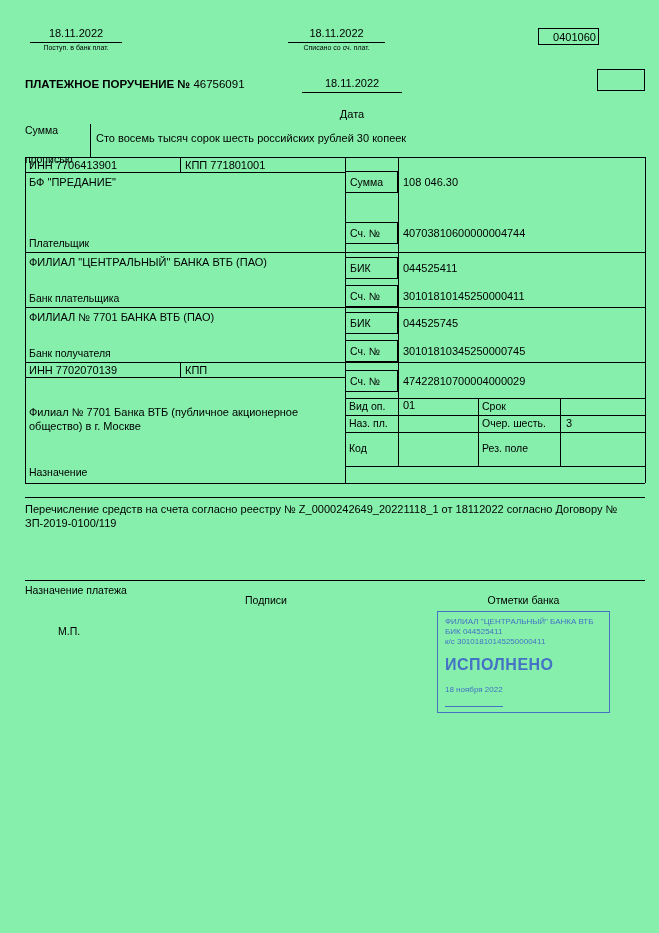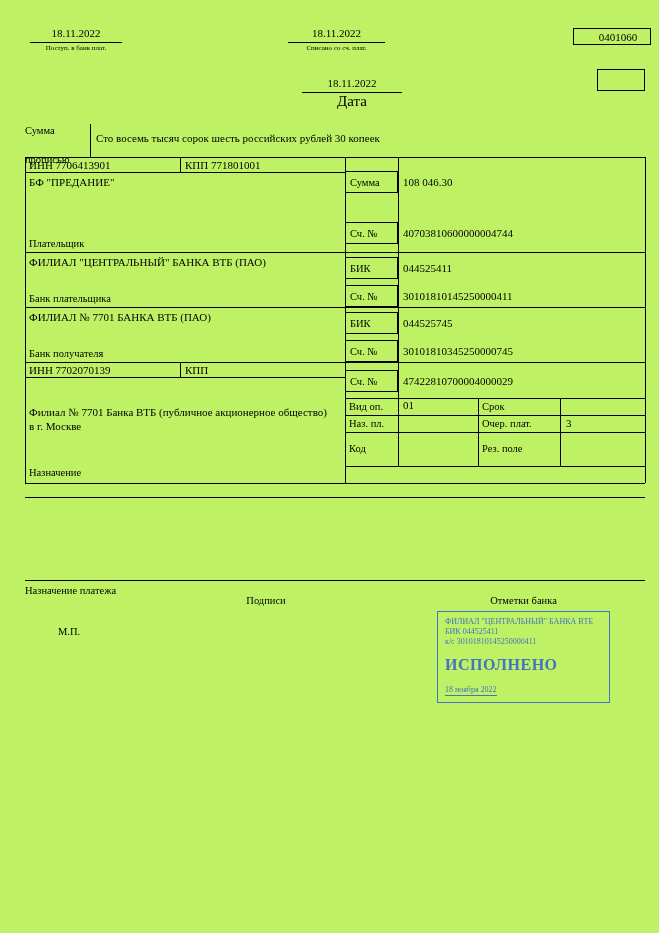--- a/index.html
+++ b/index.html
@@ -1,22 +1,22 @@
 <!DOCTYPE html>
 <html style="--stamp-blue: #4472c4; --ink: #000000;"><head>
 <meta charset="utf-8">
 <style>
   * { box-sizing: border-box; }
   html,body { margin:0; padding:0; background:#ffffff; }
   .page {
     position: relative;
     width: 659px;
     height: 933px;
-    background: #bef264;
-    font-family: Liberation Serif, serif;
+    background: #86efac;
+    font-family: Liberation Sans, sans-serif;
     font-size: 11px;
     color: #000;
     overflow: hidden;
   }
   .txt  { position:absolute; white-space:nowrap; line-height:13px; }
   .wrap { position:absolute; line-height:13.5px; }
   .s10  { font-size:10.5px; }
   .bold { font-weight:bold; }
   .hline { position:absolute; height:1px; background:#000; }
   .vline { position:absolute; width:1px;  background:#000; }
@@ -26,51 +26,55 @@
     font-size:10.5px; width:53px; height:22px; left:345px;
   }
   .box {
     position:absolute; border:1px solid #000;
     display:flex; align-items:center; justify-content:center;
   }
   .datecol { position:absolute; text-align:center; }
   .date-val { font-size:11px; line-height:13px; }
   .date-line { border-top:1px solid #000; margin-top:2px; }
   .date-sub  { font-size:7px;    margin-top:1px; line-height:8px; }
-  .date-sub2 { font-size:15px; margin-top:2px; line-height:12px; }
+  .date-sub2 { font-size:11px; margin-top:15px; line-height:12px; }
   .titleline { position:absolute; white-space:nowrap; font-size:11.5px; }
   .txtc { position:absolute; text-align:center; font-size:10.5px; line-height:13px; }
   .stamp {
     position:absolute; left:437px; top:611px; width:173px; min-height:92px;
     border:1.5px solid var(--stamp-blue, #4472c4);
     color: var(--stamp-blue, #4472c4);
     padding:5px 7px;
   }
   .stamp .sline  { font-size:8px; line-height:10px; }
   .stamp .status { font-size:16px; font-weight:bold; letter-spacing:0.5px; margin-top:9px; }
   .stamp .sdate  { font-size:8px; margin-top:11px; display:inline-block;
-                   border-bottom:1px solid var(--stamp-blue, #4472c4); padding-bottom:1px; }
+                   border-bottom:1px solid var(--stamp-blue, #4472c4); padding-bottom:12px; }
 </style>
 </head>
 <body>
 
 <div class="page">
 
   <div class="datecol" style="left:30px; top:27px; width:92px;">
     <div class="date-val">18.11.2022</div>
     <div class="date-line"></div>
     <div class="date-sub">Поступ. в банк плат.</div>
   </div>
   <div class="datecol" style="left:288px; top:27px; width:97px;">
     <div class="date-val">18.11.2022</div>
     <div class="date-line"></div>
     <div class="date-sub">Списано со сч. плат.</div>
   </div>
-  <div class="box" style="left:573px; top:28px; width:78px; height:17px;padding-left:12px;">0401060</div>
+  <div class="box" style="left:538px; top:28px; width:61px; height:17px;padding-left:12px;">0401060</div>
 
+  <div class="titleline" style="left:25px; top:78px;">
+    <span class="bold">ПЛАТЕЖНОЕ ПОРУЧЕНИЕ №</span>
+    <span>46756091</span>
+  </div>
   <div class="datecol" style="left:302px; top:77px; width:100px;">
     <div class="date-val">18.11.2022</div>
     <div class="date-line"></div>
     <div class="date-sub2">Дата</div>
   </div>
   <div class="box" style="left:597px; top:69px; width:48px; height:22px;"></div>
 
   <div class="txt s10" style="left:25px; top:124px;">Сумма</div>
   <div class="txt s10" style="left:25px; top:153px;">прописью</div>
   <div class="vline" style="left:90px; top:124px; height:33px;"></div>
@@ -125,26 +129,27 @@
   <div class="txt" style="left:403px; top:262px;">044525411</div>
   <div class="txt" style="left:403px; top:290px;">30101810145250000411</div>
   <div class="txt" style="left:403px; top:317px;">044525745</div>
   <div class="txt" style="left:403px; top:345px;">30101810345250000745</div>
   <div class="txt" style="left:403px; top:375px;">47422810700004000029</div>
 
   <div class="txt s10" style="left:349px; top:400px;">Вид оп.</div>
   <div class="txt" style="left:403px; top:399px;">01</div>
   <div class="txt s10" style="left:482px; top:400px;">Срок</div>
   <div class="txt s10" style="left:349px; top:417px;">Наз. пл.</div>
-  <div class="txt s10" style="left:482px; top:417px;">Очер. плат.</div>
+  <div class="txt s10" style="left:482px; top:417px;">Очер. шесть.</div>
   <div class="txt" style="left:566px; top:417px;">3</div>
   <div class="txt s10" style="left:349px; top:442px;">Код</div>
   <div class="txt s10" style="left:482px; top:442px;">Рез. поле</div>
 
   <div class="hline" style="left:25px; top:497px; width:620px;"></div>
+  <div class="wrap" style="left:25px; top:502px; width:617px; line-height:14px;">Перечисление средств на счета согласно реестру № Z_0000242649_20221118_1 от 18112022 согласно Договору № ЗП-2019-0100/119</div>
   <div class="hline" style="left:25px; top:580px; width:620px;"></div>
   <div class="txt s10" style="left:25px; top:584px;">Назначение платежа</div>
 
   <div class="txtc" style="left:166px; top:594px; width:200px;">Подписи</div>
   <div class="txtc" style="left:437px; top:594px; width:173px;">Отметки банка</div>
   <div class="txt s10" style="left:58px; top:625px;">М.П.</div>
 
   <div class="stamp">
     <div class="sline">ФИЛИАЛ "ЦЕНТРАЛЬНЫЙ" БАНКА ВТБ</div>
     <div class="sline">БИК 044525411</div>

